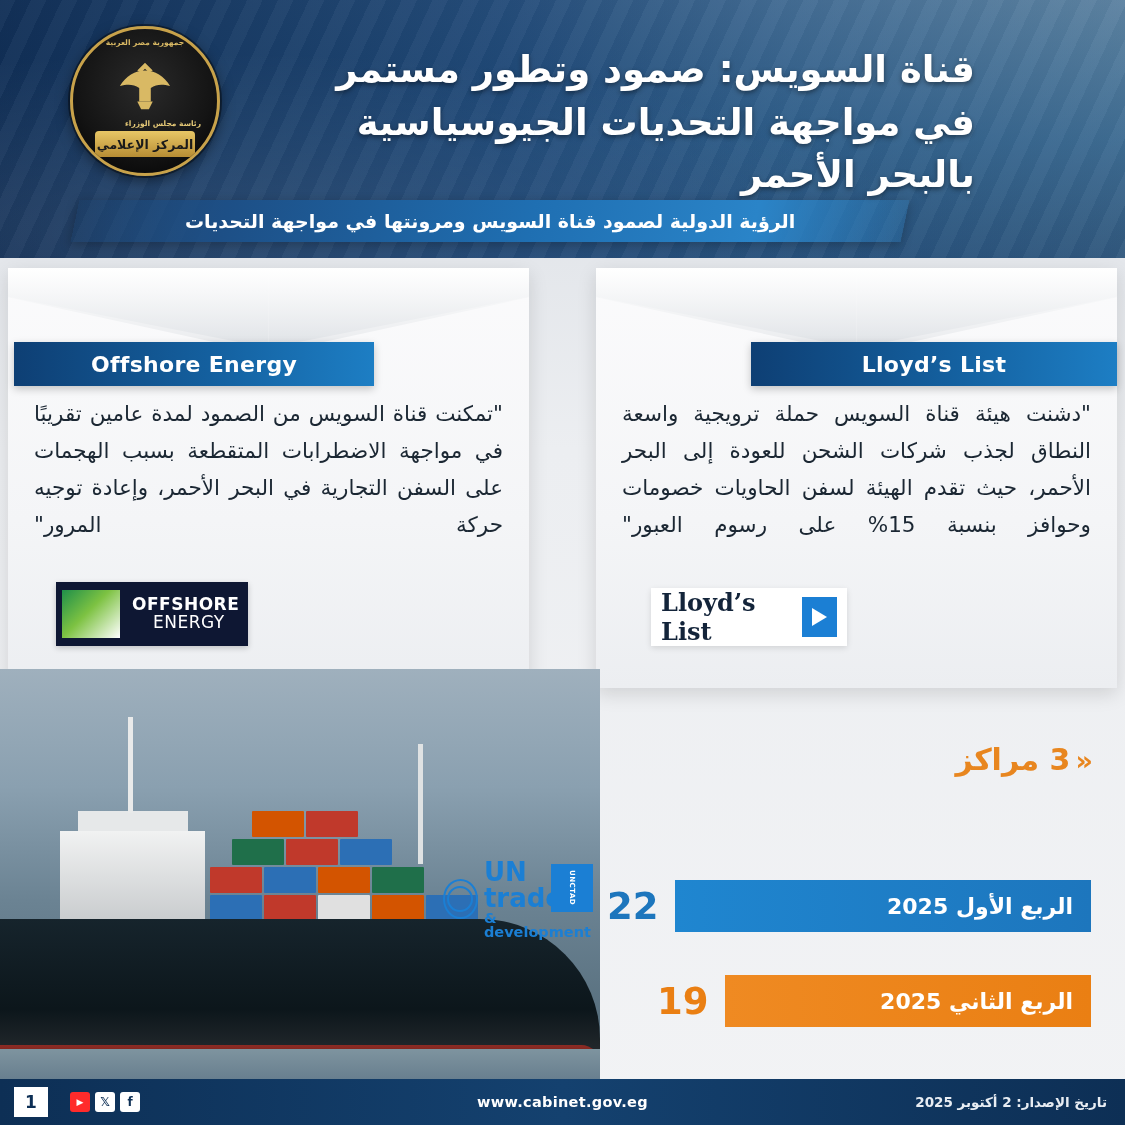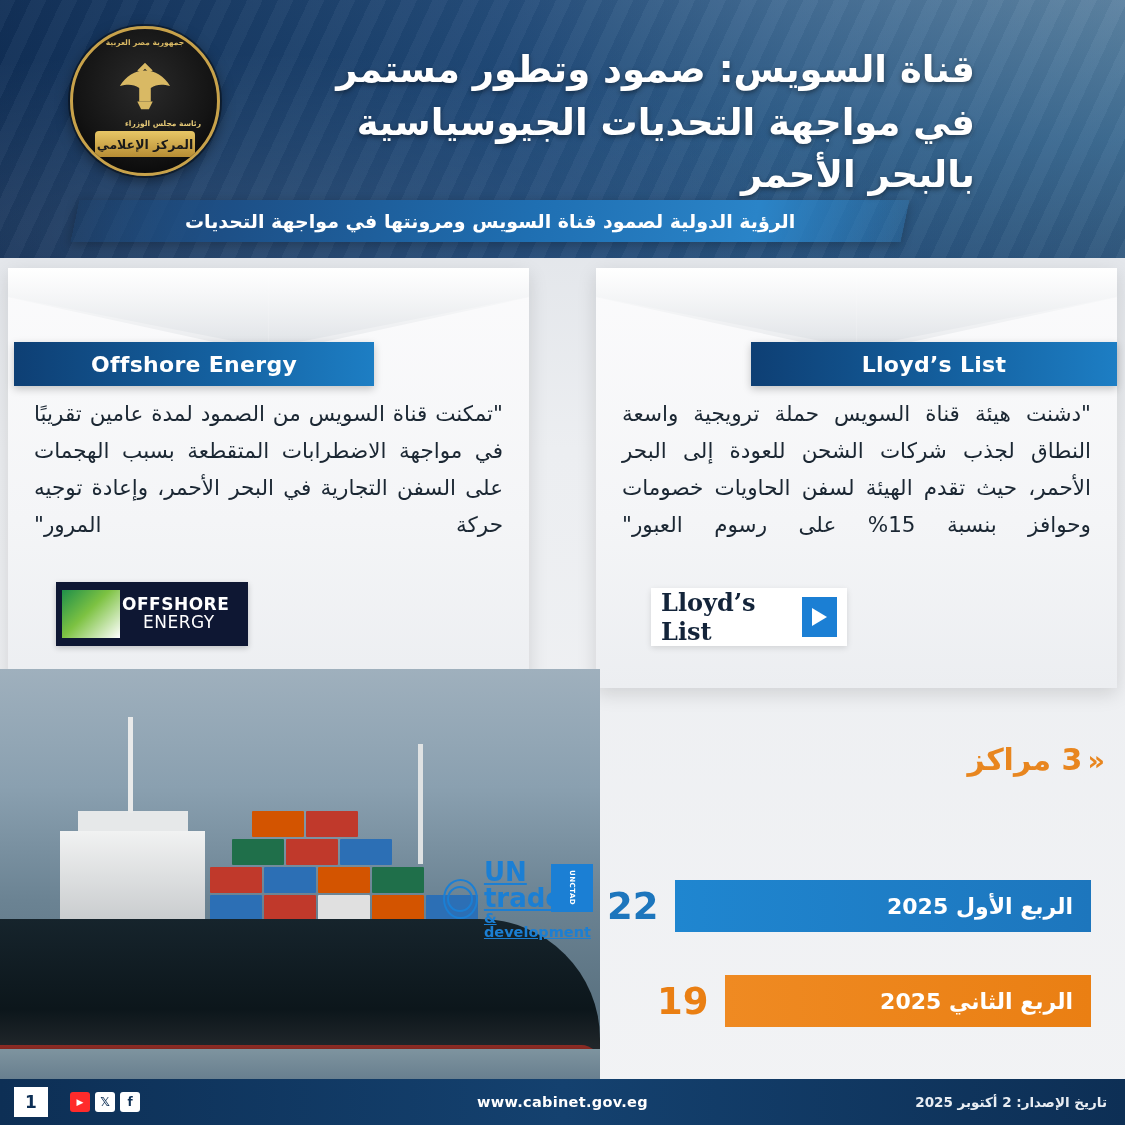--- a/index.html
+++ b/index.html
@@ -163,21 +163,21 @@
     position: absolute; bottom: 42px; left: 48px;
     width: 192px; height: 64px;
     background: #0e1733;
     display: flex; align-items: center; direction: ltr;
     box-shadow: 0 2px 6px rgba(0,0,0,0.2);
   }
   .offshore-logo .sq {
     width: 58px; height: 48px; margin-left: 6px;
     background: linear-gradient(135deg, #1f8f4a 0%, #7dc242 45%, #ffffff 100%);
   }
-  .offshore-logo .ol-txt { color:#fff; line-height:1.05; padding-left:2px; }
+  .offshore-logo .ol-txt { color:#fff; line-height:1.05; padding-left:12px; }
   .offshore-logo .ol-txt .a { font-size: 17px; font-weight: bold; letter-spacing:.5px; }
   .offshore-logo .ol-txt .b { font-size: 17px; font-weight: normal; letter-spacing:.5px;margin-left:21px; }
 
   
   .ship {
     position: absolute; left: 0; bottom: 36px; width: 600px; height: 420px;
     overflow: hidden;
     background:
       linear-gradient(180deg, #9fb0bd 0%, #8aa0b0 28%, #6b8393 55%, #4e6573 100%);
   }
@@ -207,21 +207,21 @@
   .ship .mast{
     position:absolute; left:128px; bottom:276px; width:5px; height:96px; background:#e9eaea;
   }
   .ship .mast2{
     position:absolute; left:418px; bottom:225px; width:5px; height:120px; background:#dfe2e3;
   }
   .ship .cr { position:absolute; border-radius:1px; }
 
   
   .stat-head {
-    position: absolute; top: 742px; right: 14px; width: 430px;
+    position: absolute; top: 742px; right: 26px; width: 430px;
     text-align: right; direction: rtl;
   }
   .stat-head .big {
     color: #e8861f; font-size: 30px; font-weight: bold; display:inline-block;
   }
   .stat-head .chev { color:#e8861f; font-size: 27px; font-weight:bold; margin-right:6px;}
   .stat-head .desc {
     margin-top: 8px;
     color: #16324f; font-size: 23px; font-weight: bold; line-height: 1.48;
   }
@@ -233,21 +233,21 @@
   }
   .unctad .un-emblem{
     width: 40px; height: 40px; border-radius:50%;
     border: 2.5px solid #1b7fd4;
     display:flex;align-items:center;justify-content:center;
   }
   .unctad .un-emblem::after{
     content:""; width:22px;height:22px;border-radius:50%;
     border:2px solid #1b7fd4;
   }
-  .unctad .u-txt{ color:#1b7fd4; line-height:1.0;text-decoration:underline; }
+  .unctad .u-txt{ color:#1b7fd4; line-height:1.0; }
   .unctad .u-txt .r1{ font-size: 26px; font-weight: bold; }
   .unctad .u-txt .r2{ font-size: 26px; font-weight: bold; }
   .unctad .u-txt .r3{ font-size: 14.5px; font-weight: bold; }
   .unctad .badge{
     position:absolute; right:-2px; top:4px;
     width:42px;height:48px;background:#1b7fd4;color:#fff;
     font-size:7px; font-weight:bold; letter-spacing:.5px;
     display:flex;align-items:center;justify-content:center;
     writing-mode: vertical-rl; text-orientation: mixed;
   }

